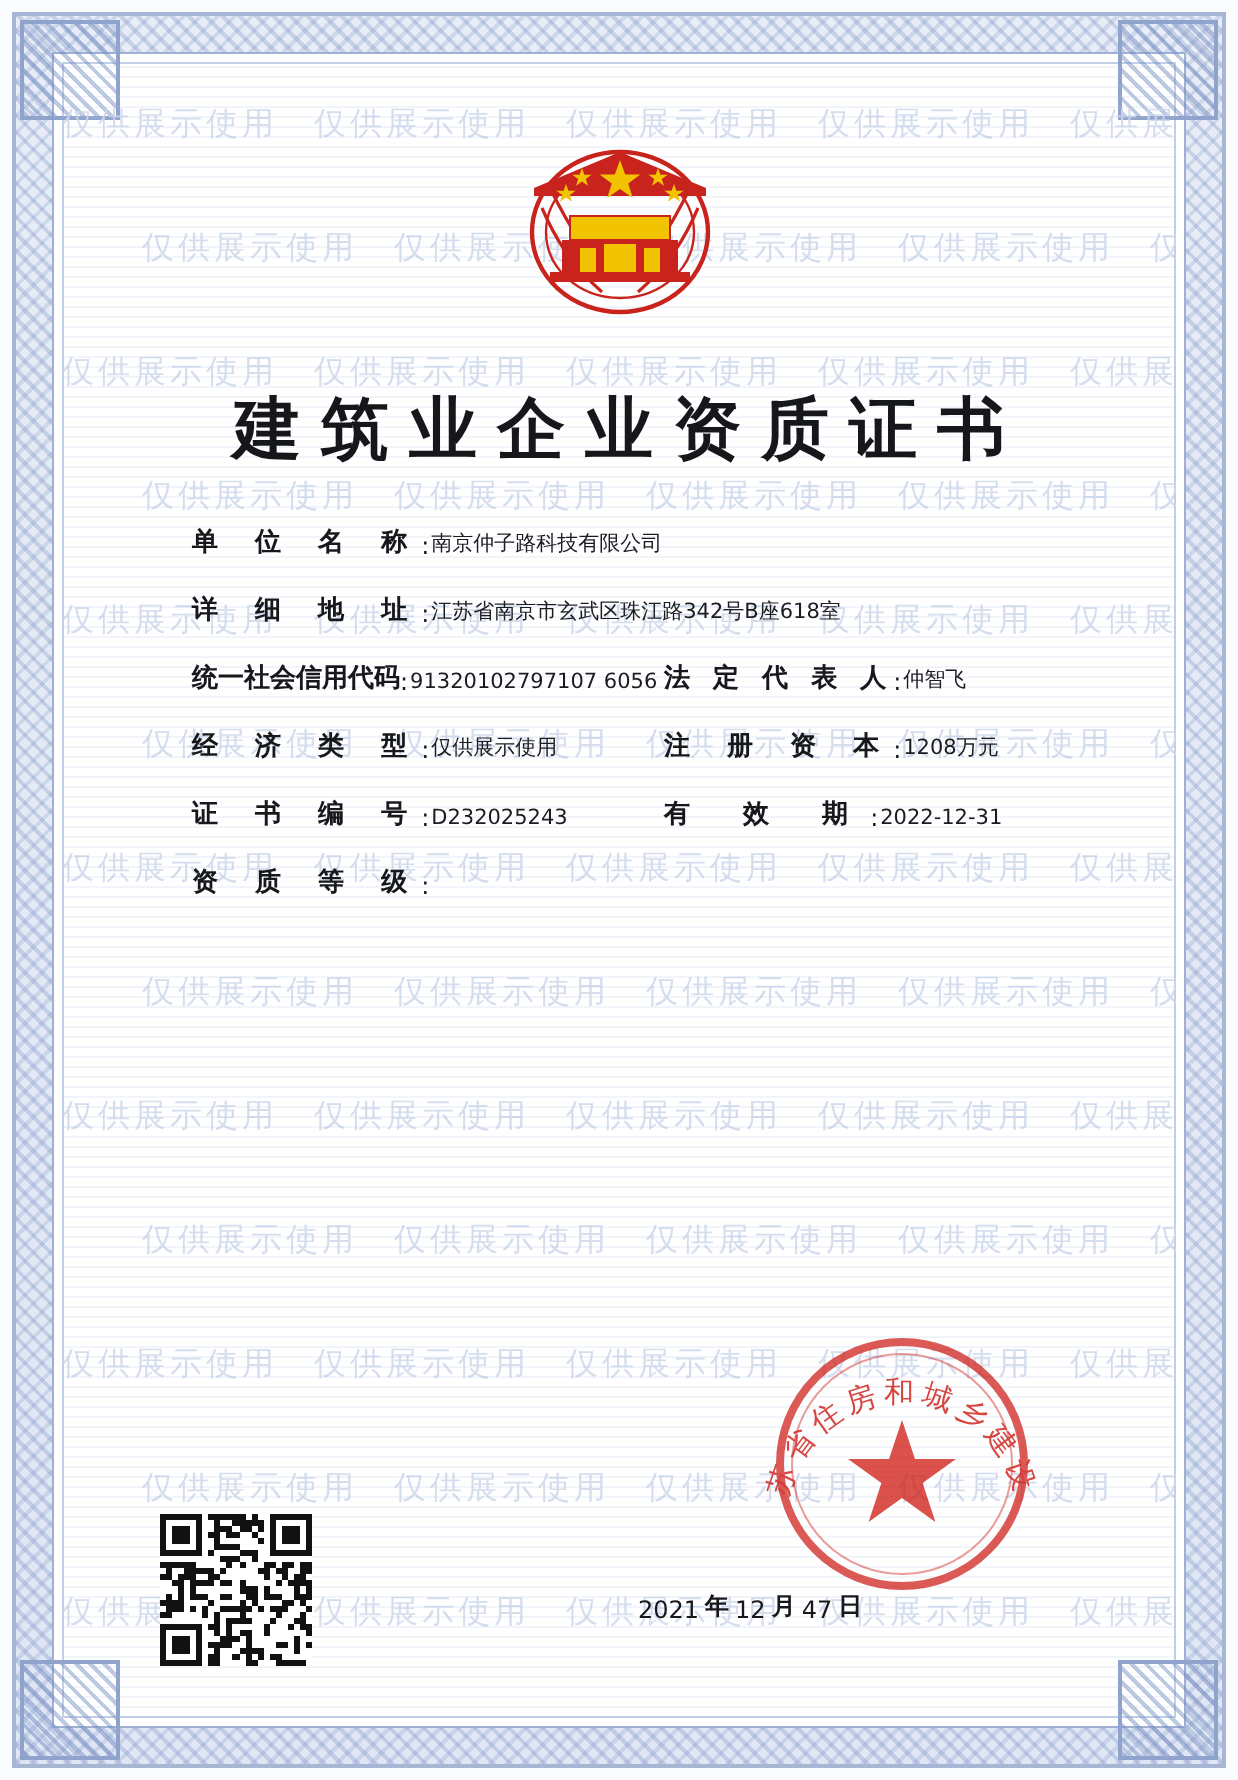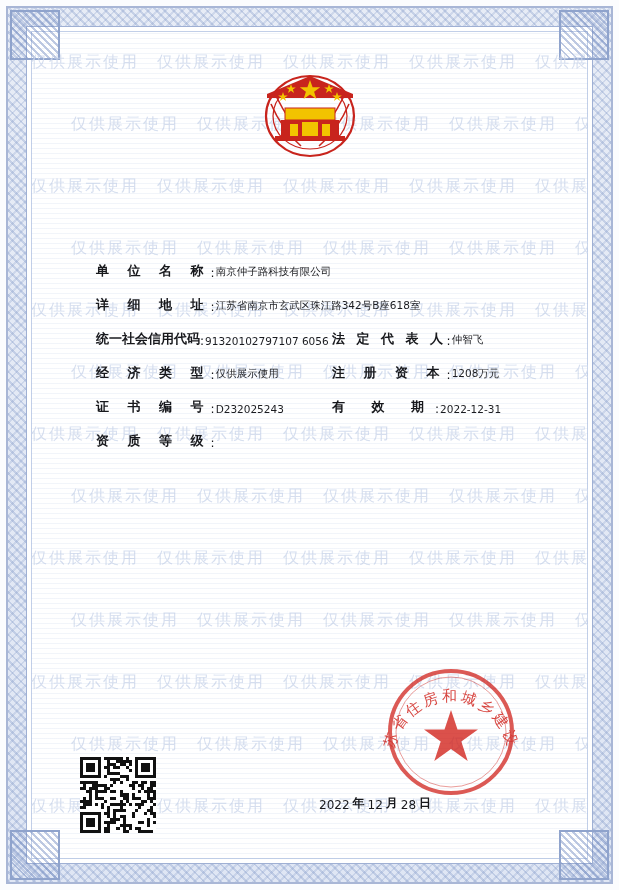--- a/index.html
+++ b/index.html
@@ -374,20 +374,21 @@
           <polygon fill="#f2c300" points="53,20 55.6,27.2 63.2,27.2 57.1,31.7 59.4,39 53,34.5 46.6,39 48.9,31.7 42.8,27.2 50.4,27.2"></polygon>
           <polygon fill="#f2c300" points="34,24 35.2,27.4 38.8,27.4 35.9,29.5 37,32.9 34,30.8 31,32.9 32.1,29.5 29.2,27.4 32.8,27.4"></polygon>
           <polygon fill="#f2c300" points="26,32 27.2,35.4 30.8,35.4 27.9,37.5 29,40.9 26,38.8 23,40.9 24.1,37.5 21.2,35.4 24.8,35.4"></polygon>
           <polygon fill="#f2c300" points="72,24 73.2,27.4 76.8,27.4 73.9,29.5 75,32.9 72,30.8 69,32.9 70.1,29.5 67.2,27.4 70.8,27.4"></polygon>
           <polygon fill="#f2c300" points="80,32 81.2,35.4 84.8,35.4 81.9,37.5 83,40.9 80,38.8 77,40.9 78.1,37.5 75.2,35.4 78.8,35.4"></polygon>
         </g>
       </svg>
     </div>
   </div>
 
+  <div class="cert-title">建筑业企业资质证书</div>
 
   <div class="fields">
 
     <div class="field-row">
       <span class="f-label spread-4">单 位 名 称</span>
       <span class="f-colon">:</span>
       <span class="f-value">南京仲子路科技有限公司</span>
     </div>
 
     <div class="field-row">
@@ -1067,25 +1068,25 @@
         <i></i>
         <i></i>
         <i></i>
         <i></i>
         <i style="background: transparent;"></i>
       </div>
   </div>
 
   <div class="issue-block">
     <div class="date-line">
-      <span class="num">2022</span>
+      <span class="num">2021</span>
       <span class="ch">年</span>
       <span class="num">12</span>
       <span class="ch">月</span>
-      <span class="num">28</span>
+      <span class="num">47</span>
       <span class="ch">日</span>
     </div>
   </div>
 
   <div class="seal">
     <svg viewBox="0 0 156 156" width="156" height="156" aria-hidden="true">
       <defs>
         <path id="sealArc" d="M 78,78 m -60,0 a 60,60 0 1,1 120,0" fill="none"></path>
         <path id="sealArcText" d="M 22,90 A 58,58 0 0 1 134,90" fill="none"></path>
       </defs>

